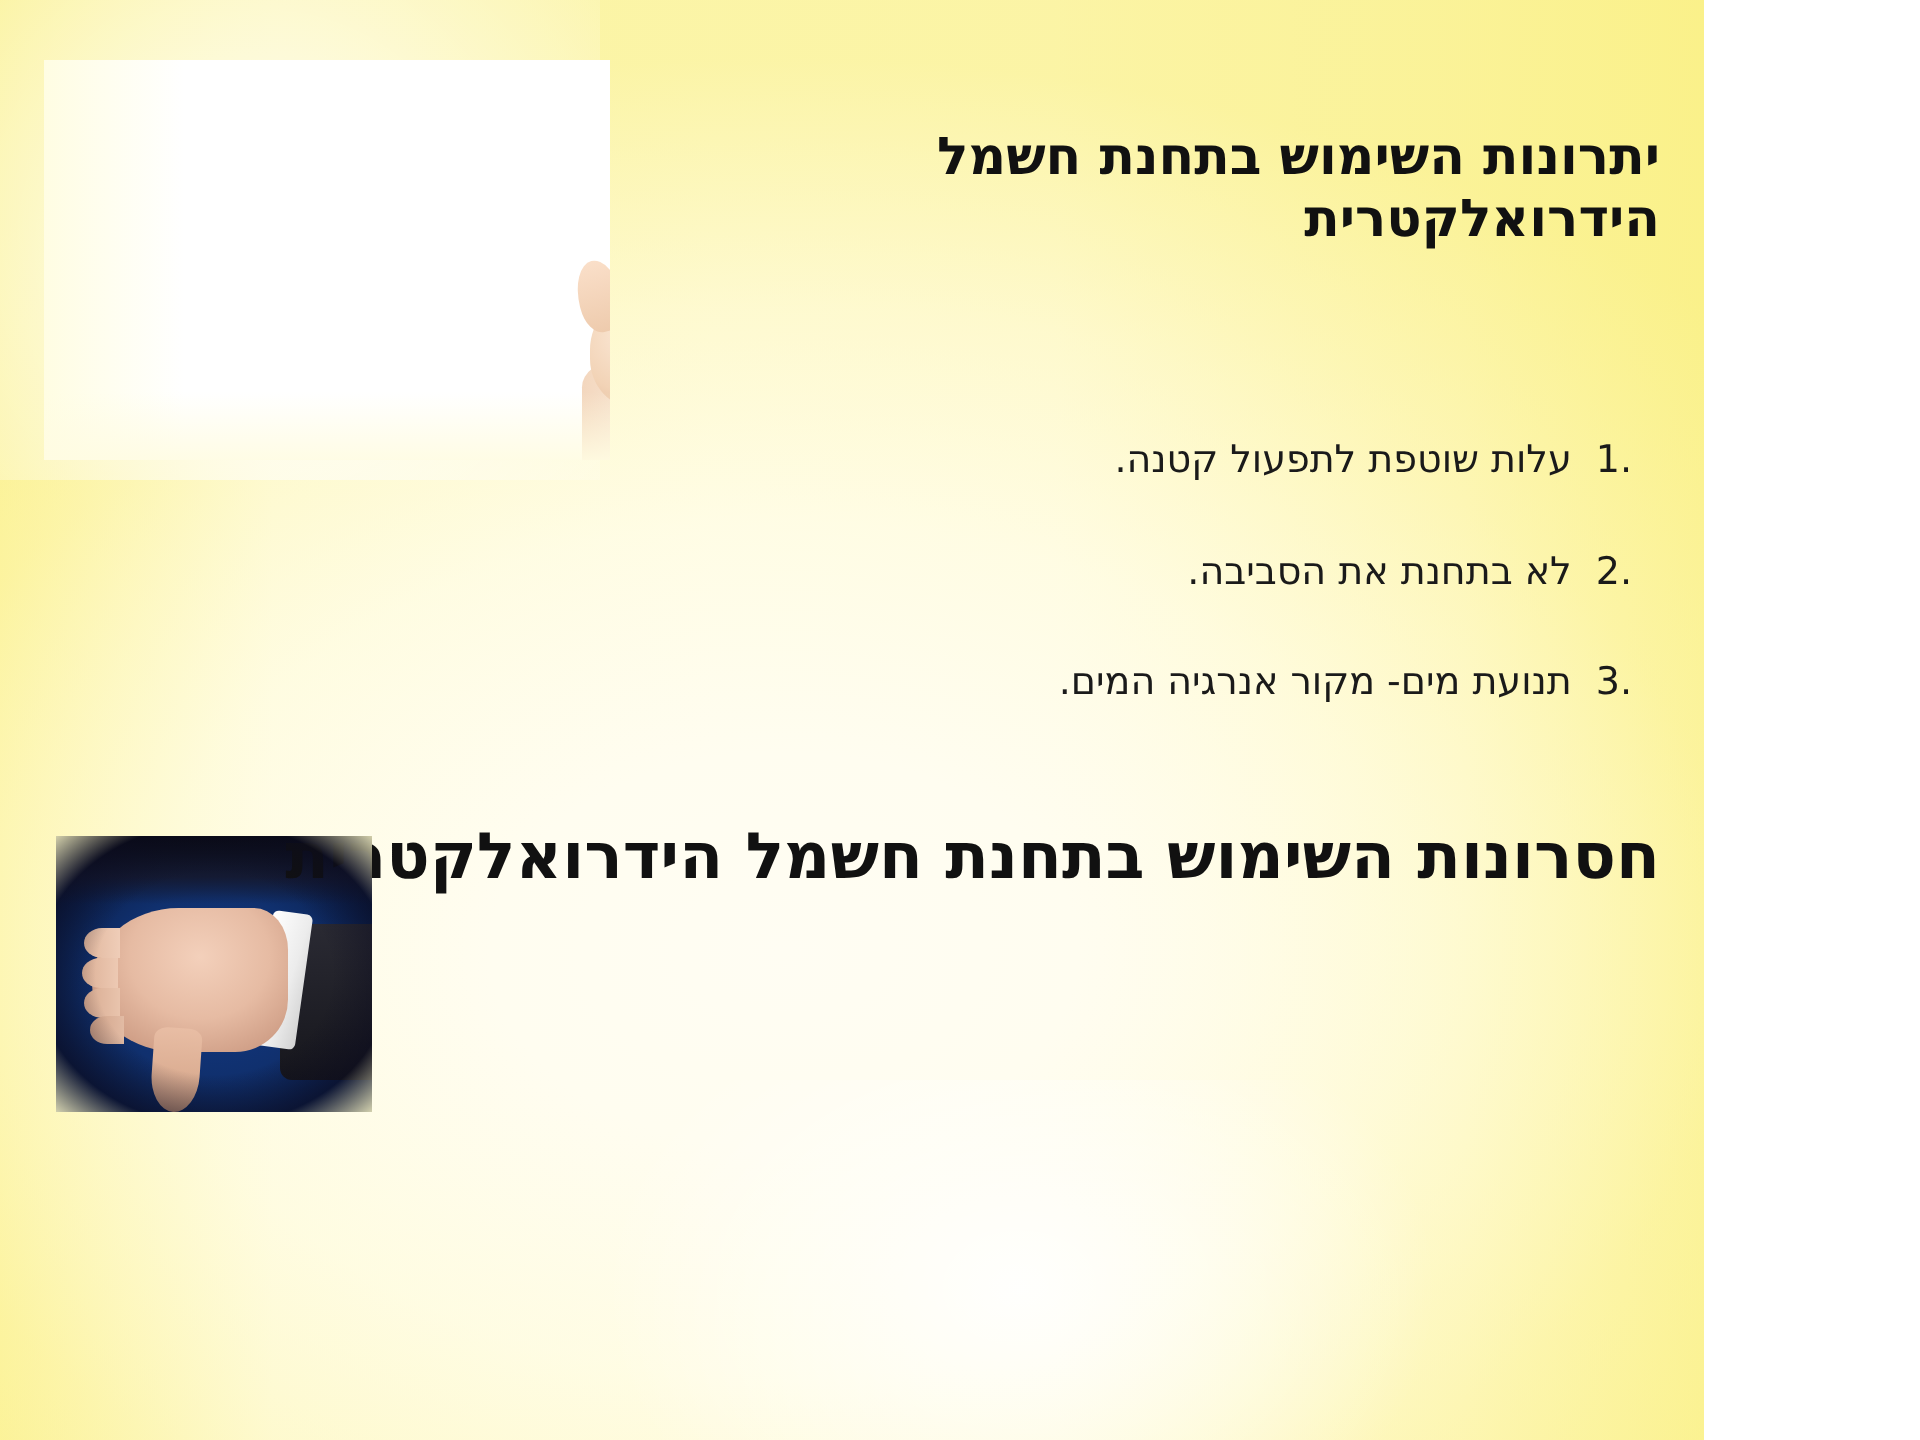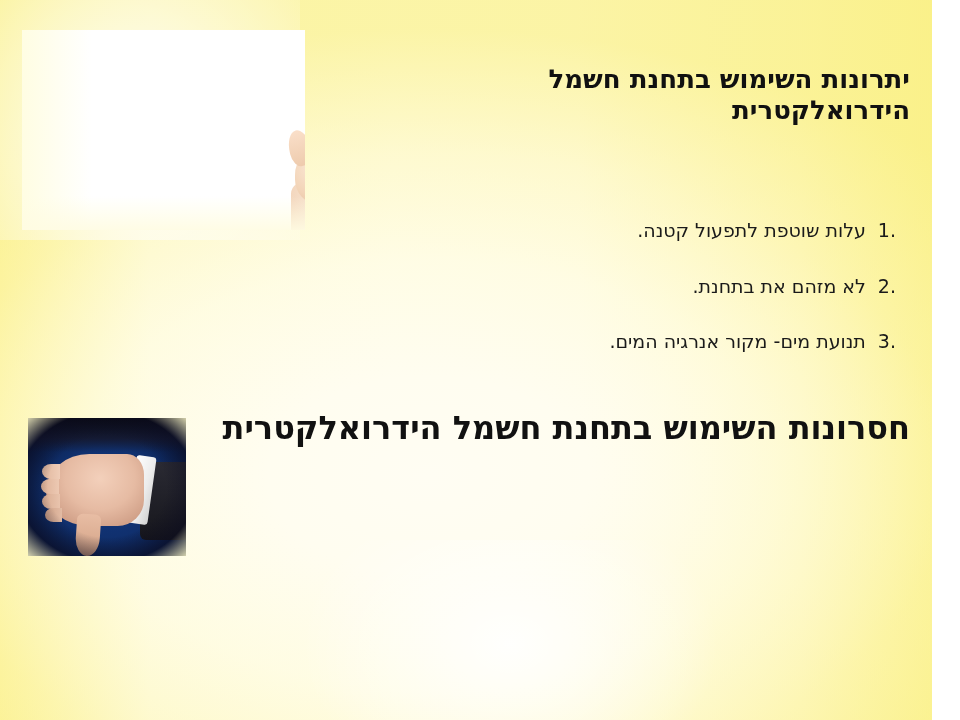--- a/index.html
+++ b/index.html
@@ -2,21 +2,21 @@
 <html><head>
 <meta charset="utf-8">
 <style>
   html, body {
     margin: 0;
     padding: 0;
     background: #ffffff;
   }
   #slide {
     position: relative;
-    width: 932px;
+    width: 852px;
     height: 720px;
     overflow: hidden;
     font-family: "DejaVu Sans", "Liberation Sans", sans-serif;
     background-color: #fdfbe8;
     background-image:
       radial-gradient(ellipse 78% 62% at 46% 66%, #fffdf3 0%, #fffdf0 22%, rgba(255,252,222,0.72) 48%, rgba(253,246,176,0.55) 72%, rgba(250,241,140,0.75) 100%),
       linear-gradient(90deg, #fbf08a 0%, #fefce8 16%, #fffef7 42%, #fffdf0 62%, #fdf6b8 86%, #faf083 100%);
     direction: rtl;
   }
 
@@ -272,21 +272,21 @@
     <div class="vignette"></div>
   </div>
 
   <div class="title" id="title-advantages">יתרונות השימוש בתחנת חשמל הידרואלקטרית</div>
 
   <ol class="num-list" id="list-advantages">
     <li>
       <span class="num">1.</span><span class="txt">עלות שוטפת לתפעול קטנה.</span>
     </li>
     <li>
-      <span class="num">2.</span><span class="txt">לא מזהם את בתחנת.</span>
+      <span class="num">2.</span><span class="txt">לא בתחנת את הסביבה.</span>
     </li>
     <li>
       <span class="num">3.</span><span class="txt">תנועת מים- מקור אנרגיה המים.</span>
     </li>
   </ol>
 
   <div class="title" id="title-disadvantages">חסרונות השימוש בתחנת חשמל הידרואלקטרית</div>
 
 
 </div>

